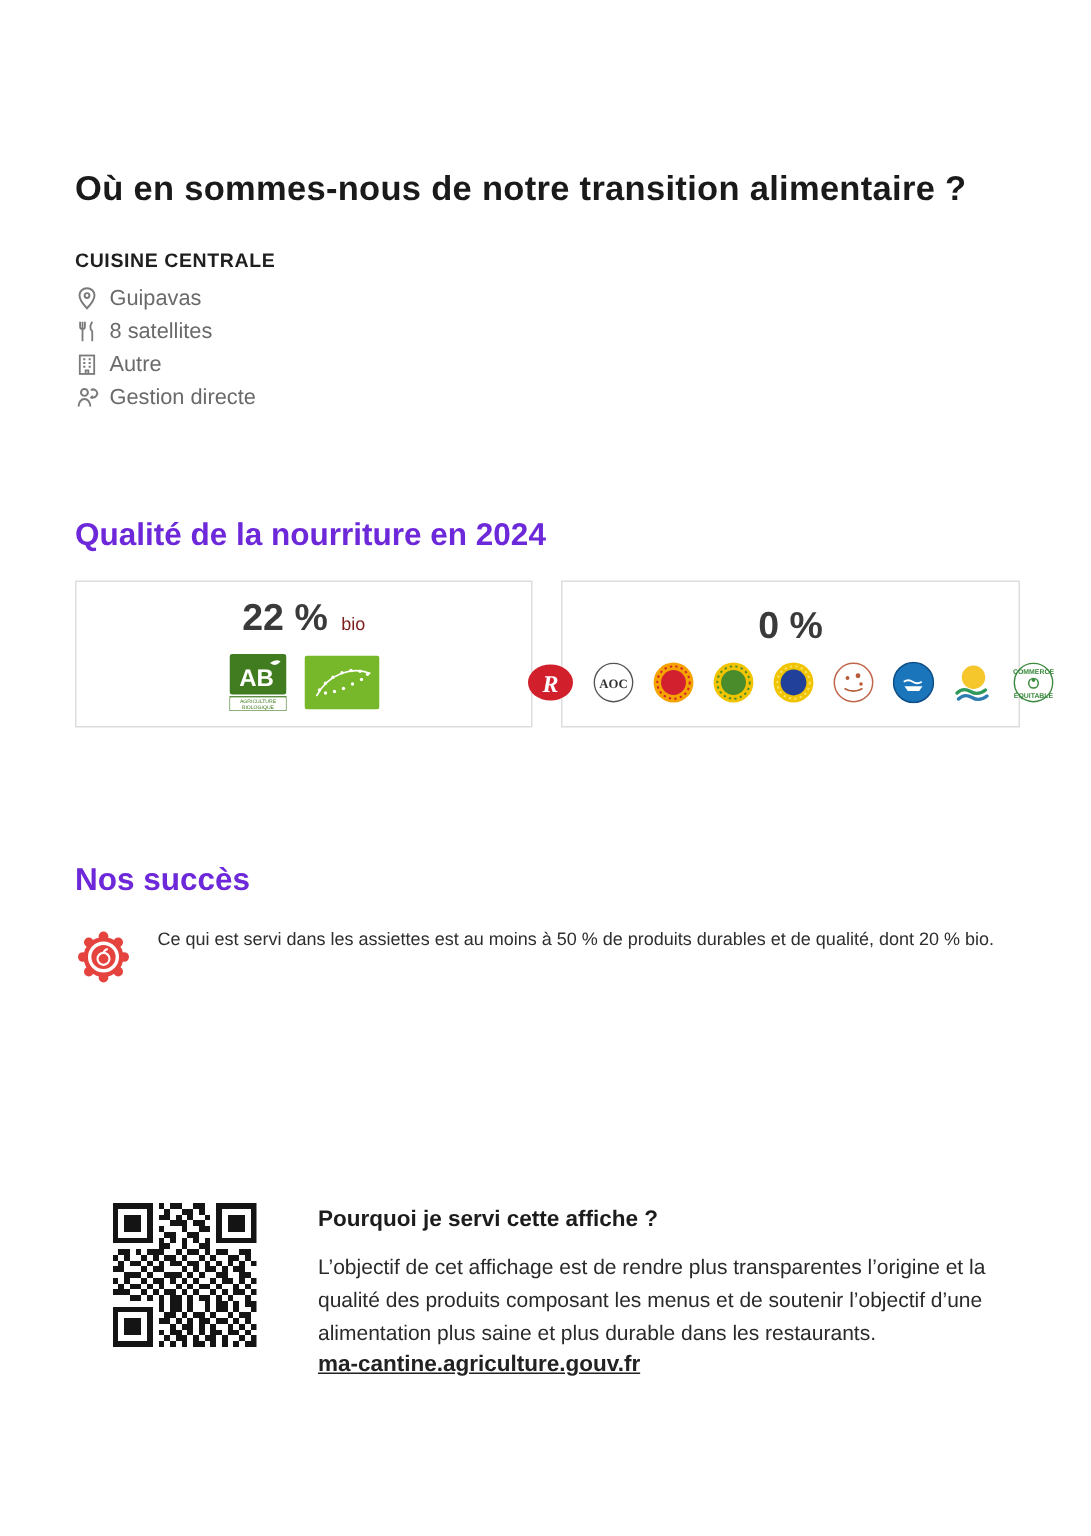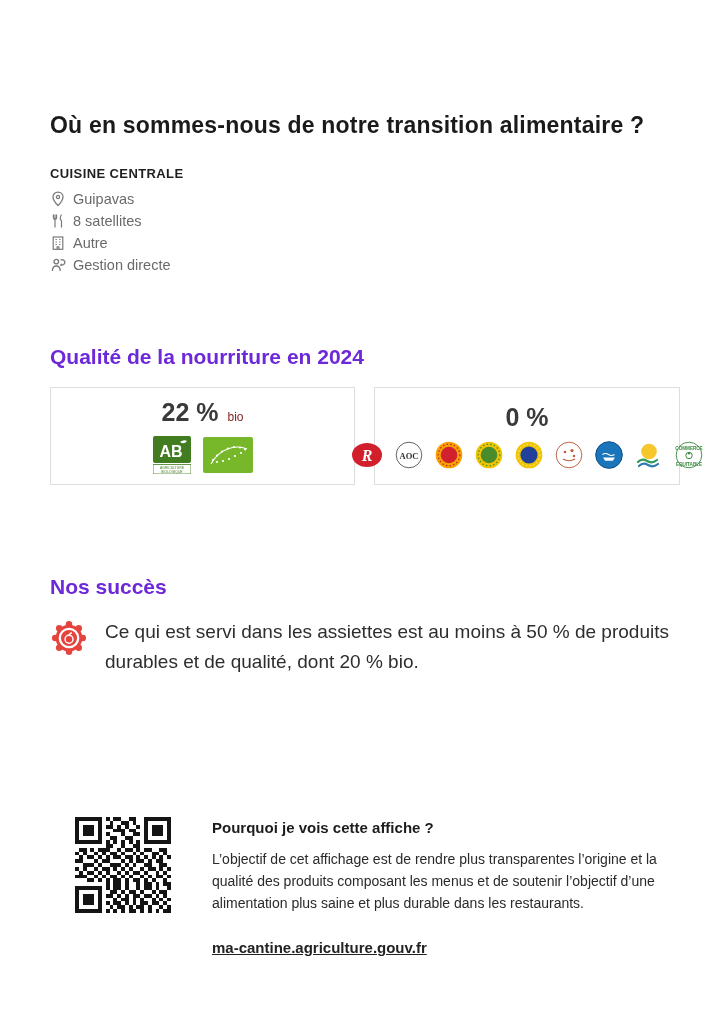--- a/index.html
+++ b/index.html
@@ -48,28 +48,28 @@
   .card-value{font-size:25px;font-weight:700;color:#3a3a3a;}
   .card-label{font-size:12px;color:#7f1d1d;}
   .card-logos{display:flex;align-items:center;gap:12px;}
   .badge{display:inline-flex;}
   .badge svg{display:block;}
 
   
   .success-section{margin-top:88px;}
   .achievement{display:flex;align-items:flex-start;gap:17px;margin-top:17px;}
   .achievement .ros{flex:0 0 38px;margin-top:2px;}
-  .achievement-text{font-size:19px;line-height:30px;color:#2e2e2e;width:566px;}
+  .achievement-text{font-size:12px;line-height:18px;color:#2e2e2e;width:566px;}
 
   
   .footer-row{display:flex;align-items:flex-start;margin-top:140px;}
   .qr-wrap{margin-left:25px;width:96px;height:96px;}
   .footer-text{margin-left:41px;width:460px;}
   .footer-heading{font-size:15px;font-weight:700;color:#1c1c1c;margin:2px 0 12px 0;}
-  .footer-body{font-size:14px;line-height:22px;color:#2a2a2a;margin:0 0 25px 0;}
+  .footer-body{font-size:14px;line-height:22px;color:#2a2a2a;margin:0 0 2px 0;}
   .footer-link{font-size:15px;font-weight:700;color:#222;text-decoration:underline;}
 </style>
 </head>
 <body>
 
 <div class="page">
   <div class="content">
 
     <h1 class="main-title">Où en sommes-nous de notre transition alimentaire ?</h1>
 
@@ -592,20 +592,20 @@
             <rect x="12" y="24" width="1" height="1" fill="#141414"></rect>
             <rect x="14" y="24" width="1" height="1" fill="#141414"></rect>
             <rect x="15" y="24" width="1" height="1" fill="#141414"></rect>
             <rect x="17" y="24" width="1" height="1" fill="#141414"></rect>
             <rect x="19" y="24" width="1" height="1" fill="#141414"></rect>
             <rect x="21" y="24" width="1" height="1" fill="#141414"></rect>
             <rect x="23" y="24" width="1" height="1" fill="#141414"></rect>
             <rect x="24" y="24" width="1" height="1" fill="#141414"></rect>
           </svg></div>
       <div class="footer-text">
-        <div class="footer-heading">Pourquoi je vois cette affiche ?</div>
+        <div class="footer-heading">Pourquoi je servi cette affiche ?</div>
         <p class="footer-body">L’objectif de cet affichage est de rendre plus transparentes l’origine et la qualité des produits composant les menus et de soutenir l’objectif d’une alimentation plus saine et plus durable dans les restaurants.</p>
         <a class="footer-link" href="#">ma-cantine.agriculture.gouv.fr</a>
       </div>
     </div>
 
   </div>
 </div>
 
 </body></html>

